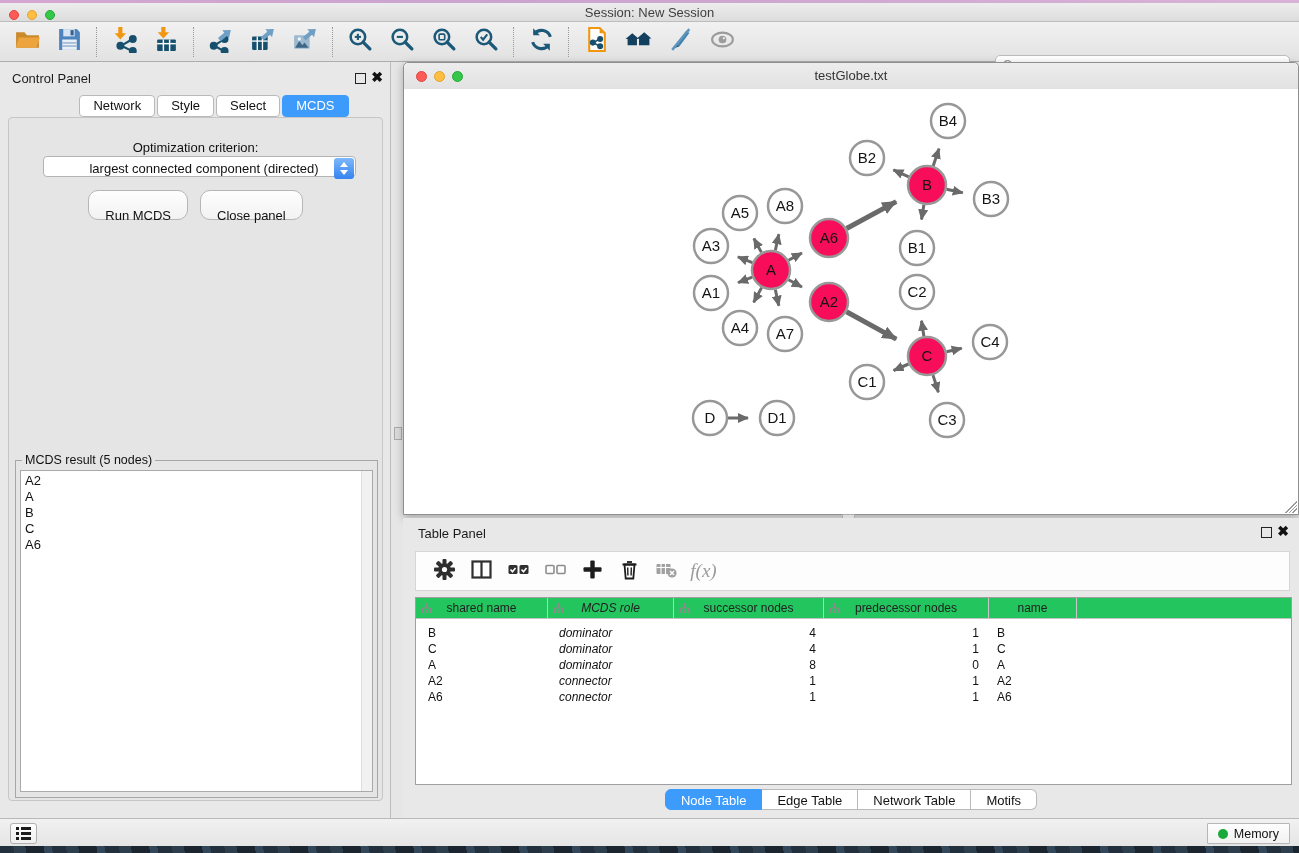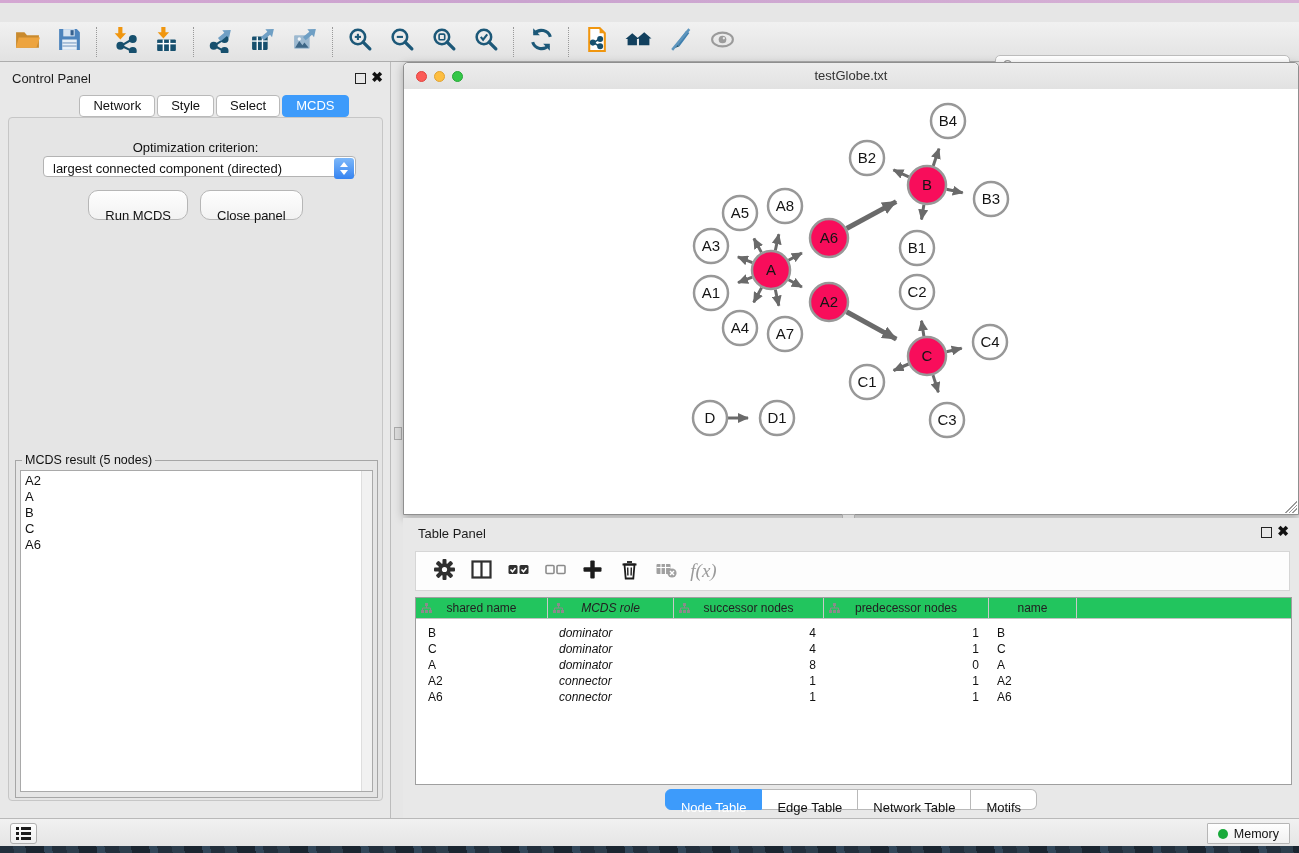--- a/index.html
+++ b/index.html
@@ -37,21 +37,21 @@
   .panel-close { position:absolute; top:7px; font-size:14px; font-weight:bold; color:#111; line-height:16px; }
   .cp-header .panel-float { right:24px; } .cp-header .panel-close { right:7px; }
   .cp-tabs { position:absolute; left:0; top:33px; width:100%; display:flex; justify-content:center; z-index:3;padding-left:36px; }
   .cp-tab { height:22px; line-height:20px; padding:0 13px; font-size:13px; color:#111;
     background:#fff; border:1px solid #b9b9b9; border-radius:4px; margin-left:2px; }
   .cp-tab.active { background:#3d9bfb; border-color:#3d9bfb; color:#fff; }
   .cp-box { position:absolute; left:8px; top:55px; width:375px; height:684px;
     background:#e5e5e5; border:1px solid #c6c6c6; border-radius:4px; }
   .opt-label { text-align:center; font-size:13px; color:#111; margin-top:22px; }
   .dropdown { position:absolute; left:34px; top:38px; width:313px; height:21px; background:#fff;
-    border:1px solid #b3b3b3; border-radius:4px; font-size:13px; color:#111; line-height:23px; padding-left:9px; }
+    border:1px solid #b3b3b3; border-radius:4px; font-size:13px; color:#111; line-height:23px; padding-left:9px;text-align:center; }
   .dd-stepper { position:absolute; right:1px; top:1px; width:20px; height:21px; border-radius:3px;
     background:linear-gradient(#7db8f9,#3583f1); }
   .dd-stepper:before, .dd-stepper:after { content:""; position:absolute; left:6px; border-left:4px solid transparent; border-right:4px solid transparent; }
   .dd-stepper:before { top:4px; border-bottom:5px solid #fff; }
   .dd-stepper:after  { bottom:4px; border-top:5px solid #fff; }
   .cp-buttons { position:absolute; left:0; top:72px; width:100%; display:flex; justify-content:center; gap:12px; }
   .btn { height:23px; background:linear-gradient(#fefefe,#f2f2f2); border:1px solid #b6b6b6;
     border-radius:10px; font-size:13px; color:#111; padding:14px 16px; line-height:21px;text-align:center; }
   .group-box { position:absolute; left:6px; top:342px; width:363px; height:338px; border:1px solid #a6a6a6; }
   .group-title { position:absolute; left:6px; top:-8px; background:#e5e5e5; padding:0 3px; font-size:12.5px; color:#111; }
@@ -95,21 +95,21 @@
   .th { position:relative; border-right:1px solid #c9c9c9; display:flex; align-items:center; justify-content:center; font-size:12px; color:#222; }
   .th svg { position:absolute; left:5px; top:5px; }
   .trow { display:flex; height:16px; }
   .td { font-size:12px; color:#111; line-height:16px; white-space:nowrap; overflow:hidden; }
   .tc0 { width:132px; } .tc1 { width:126px;font-style:italic; } .tc2 { width:150px; } .tc3 { width:165px; } .tc4 { width:88px; }
   .td.tc0 { padding-left:12px; } .td.tc1 { padding-left:11px; }
   .td.tc2 { text-align:right; padding-right:8px; } .td.tc3 { text-align:right; padding-right:10px; }
   .td.tc4 { padding-left:8px; }
   .tbody .trow:first-child { margin-top:6px; }
   .tp-tabs { position:absolute; left:0; top:271px; width:100%; display:flex; justify-content:center; }
-  .seg-tab { height:21px; line-height:19px; font-size:13px; padding:8px 15px; background:#fff;
+  .seg-tab { height:21px; line-height:19px; font-size:13px; padding:1px 15px; background:#fff;
     border:1px solid #b9b9b9; border-left:none; color:#111; }
   .seg-tab:first-child { border-left:1px solid #b9b9b9; border-radius:6px 0 0 6px; }
   .seg-tab:last-child { border-radius:0 6px 6px 0; }
   .seg-tab.active { background:#3d9bfb; border-color:#3d9bfb; color:#fff; }
 
   
   .statusbar { position:absolute; left:0; top:818px; width:100%; height:28px;
     background:linear-gradient(#f1f1f1,#e5e5e5); border-top:1px solid #b9b9b9; }
   .list-btn { position:absolute; left:10px; top:4px; width:27px; height:21px;
     background:linear-gradient(#fdfdfd,#efefef); border:1px solid #b0b0b0; border-radius:3px;
@@ -123,20 +123,26 @@
       repeating-linear-gradient(80deg,#222f3c 0 14px,#2d3e4d 14px 26px,#1a2530 26px 44px,#32475a 44px 52px),
       #1d2935; }
 </style>
 </head>
 <body>
 
 <div id="screen">
 
   <div class="wallpaper-top"></div>
 
+  <div class="titlebar">
+    <span class="tl red"></span>
+    <span class="tl yellow"></span>
+    <span class="tl green"></span>
+    <div class="title">Session: New Session</div>
+  </div>
 
   <div class="toolbar">
     <div id="main-toolbar-groups" style="display:flex;align-items:center;">
         <div class="tb-btn">
           <span><svg viewBox="0 0 26 26">
               <path d="M2 6h8l2.5 3H24v12H2z" fill="#c98a2e"></path>
               <path d="M4.5 11H25l-3.5 10H2z" fill="#eda43f"></path>
             </svg></span>
         </div>
         <div class="tb-btn">

